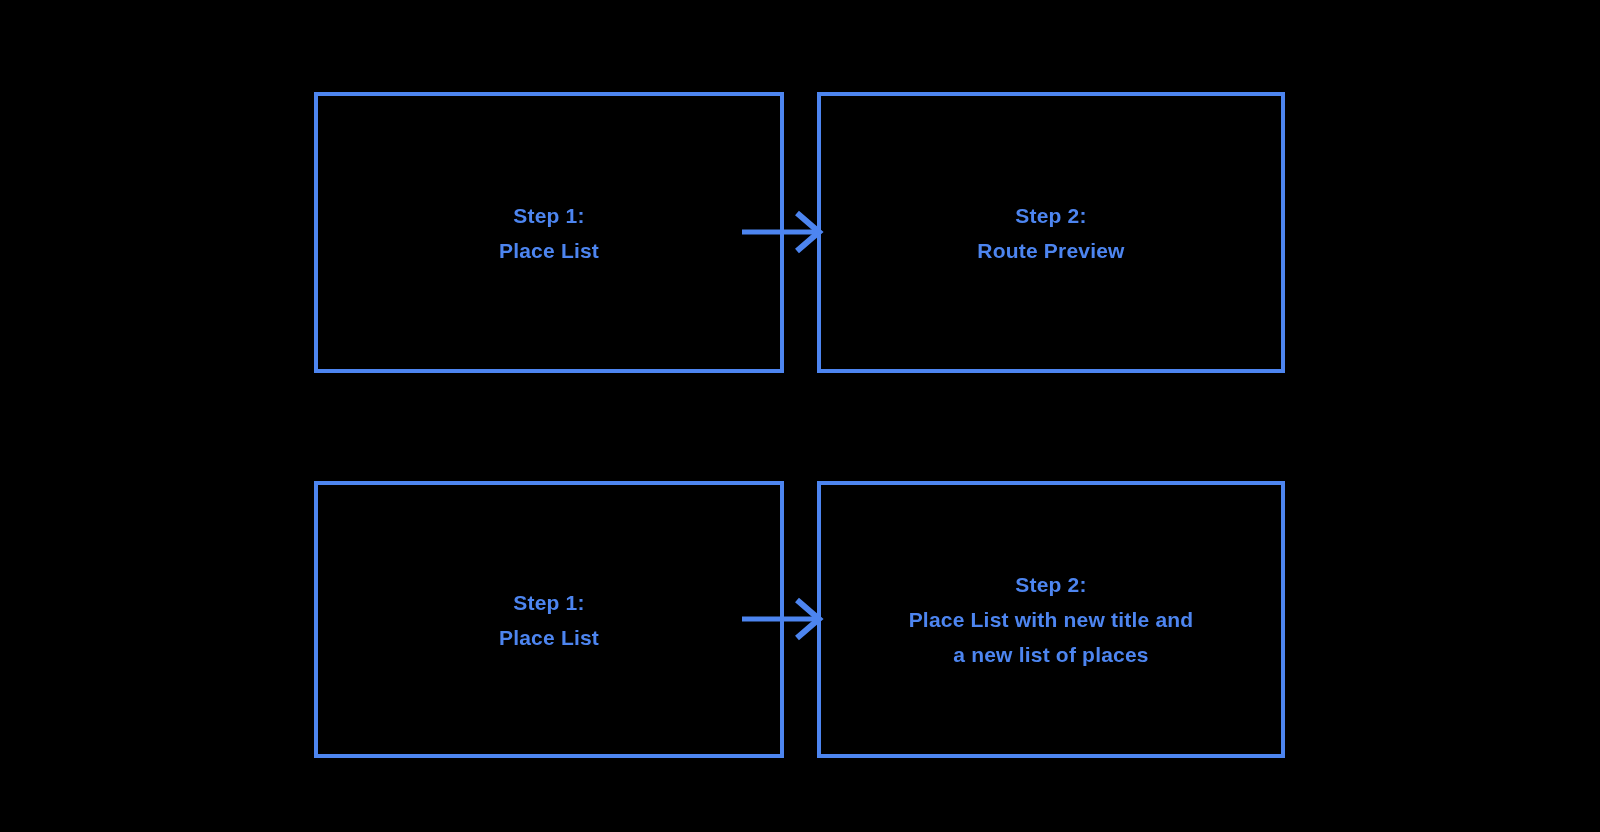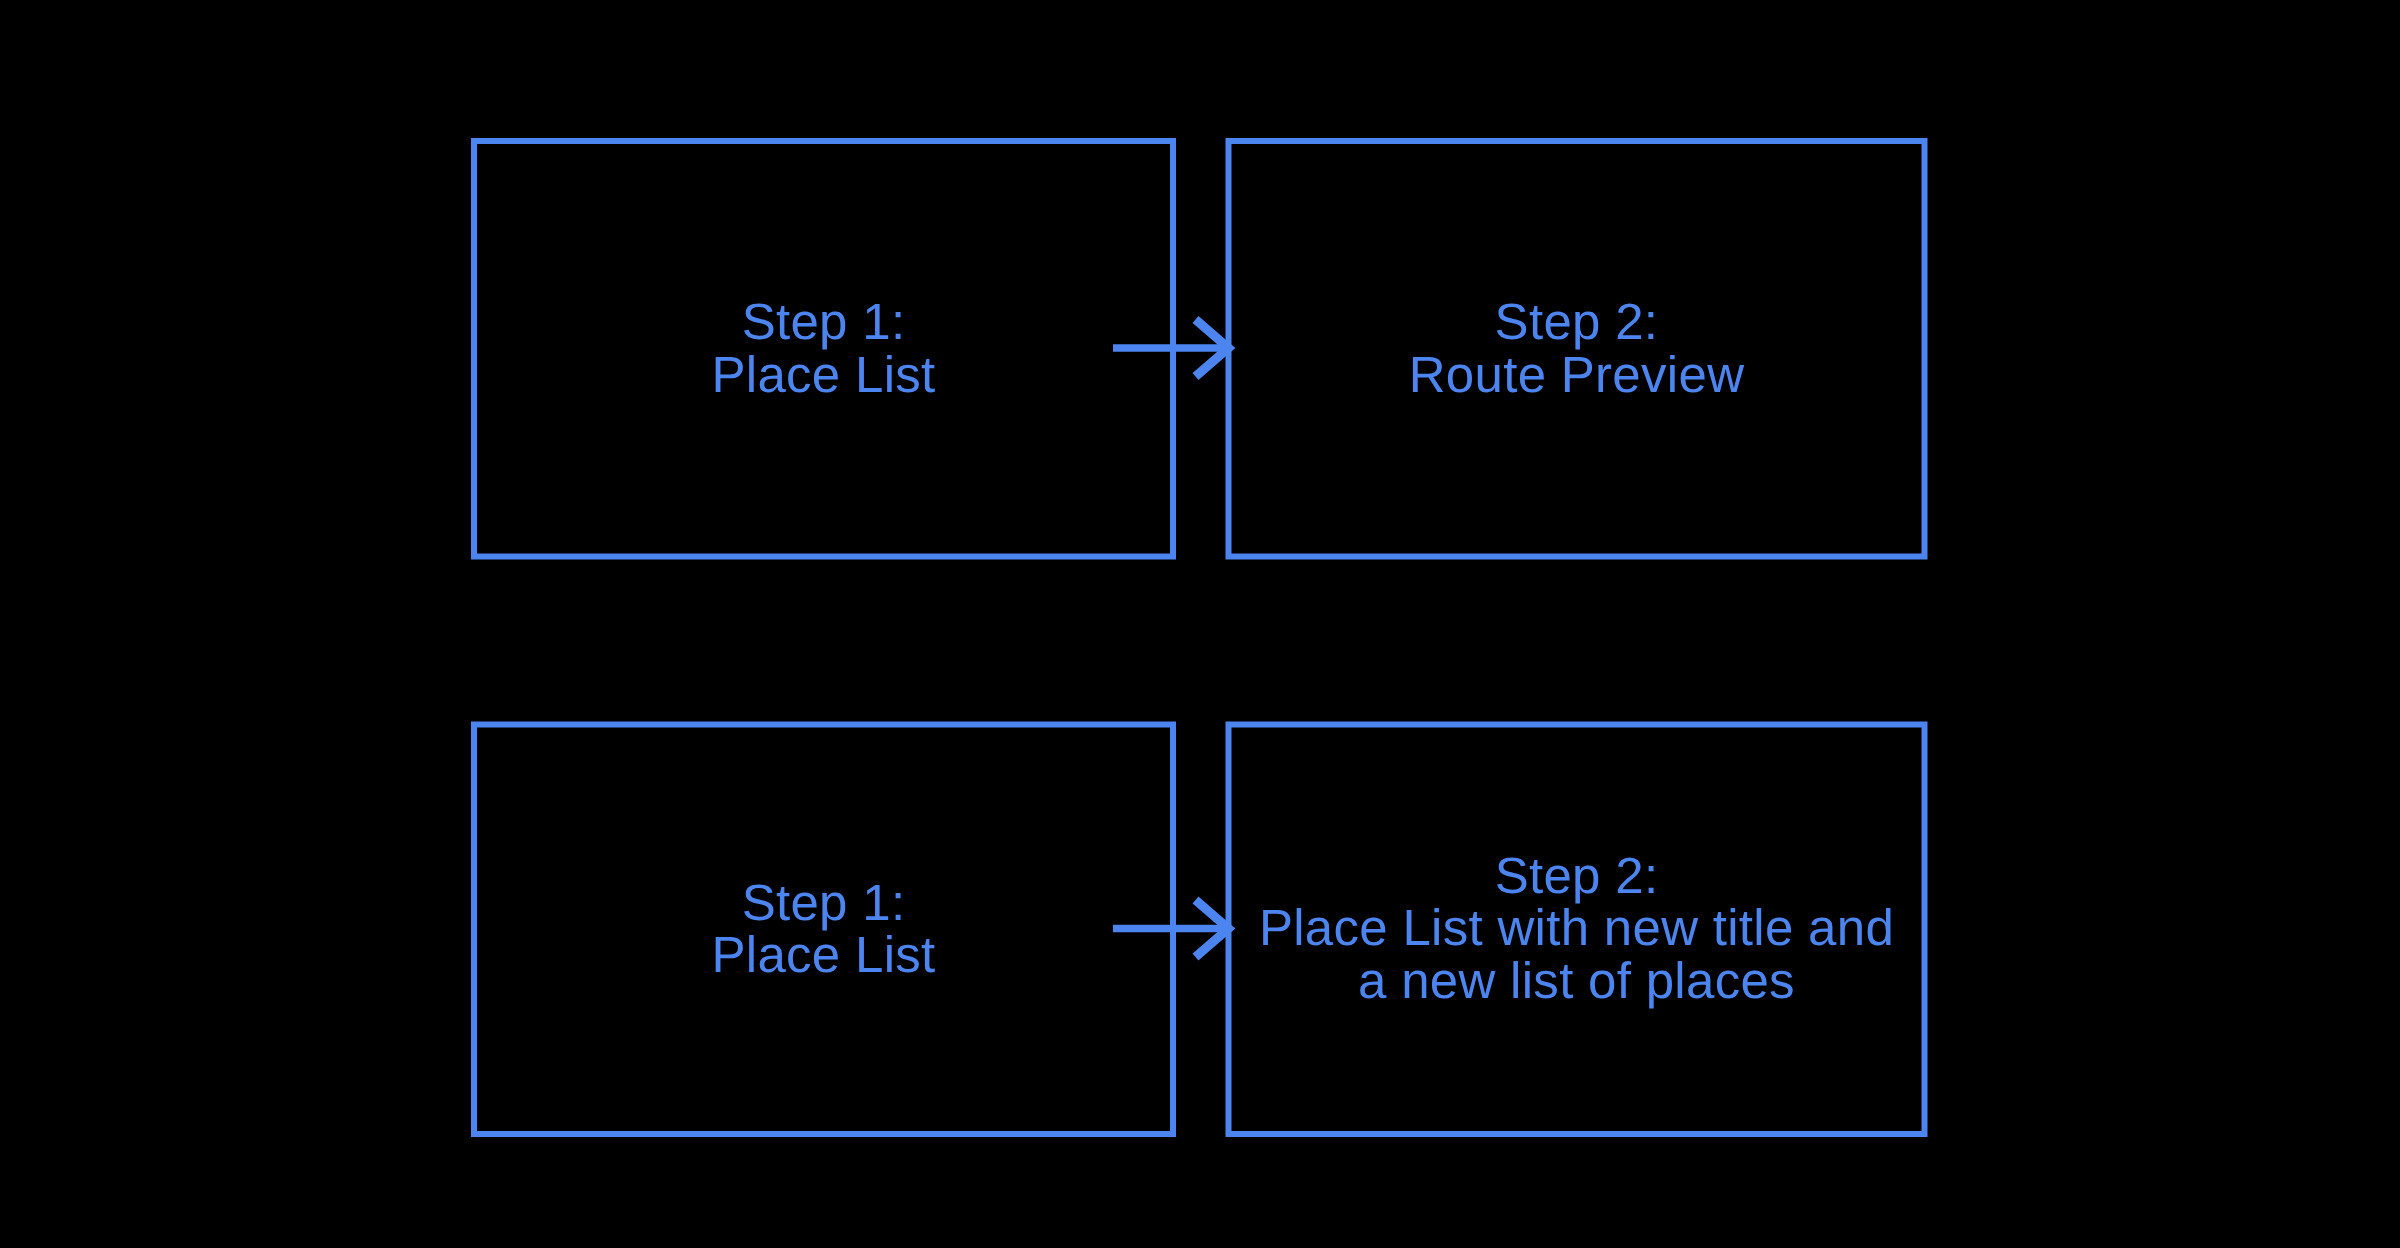--- a/index.html
+++ b/index.html
@@ -19,23 +19,23 @@
   .flow-box {
     position: absolute;
     border: 4px solid var(--accent);
     background: transparent;
     display: flex;
     align-items: center;
     justify-content: center;
   }
   .flow-box .label {
     color: var(--accent);
-    font-size: 34px;
+    font-size: 21px;
     line-height: 35px;
-    font-weight: 400;
+    font-weight: 700;
     text-align: center;
     white-space: pre-line;
     letter-spacing: 0.2px;
   }
   
   .box-a { left: 314px; top:  92px; width: 470px; height: 281px; }
   .box-b { left: 817px; top:  92px; width: 468px; height: 281px; }
   
   .box-c { left: 314px; top: 481px; width: 470px; height: 277px; }
   .box-d { left: 817px; top: 481px; width: 468px; height: 277px; }

